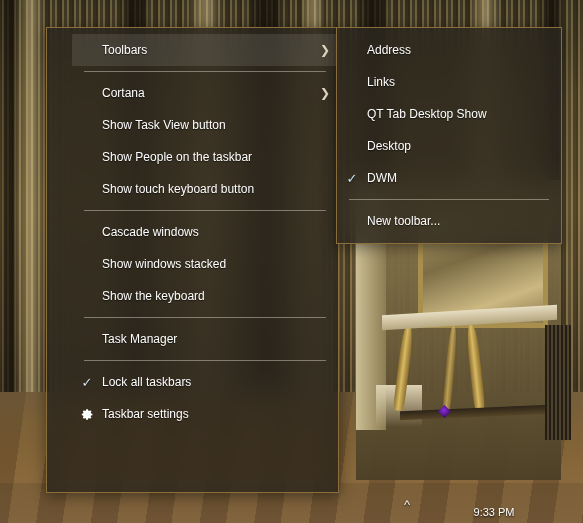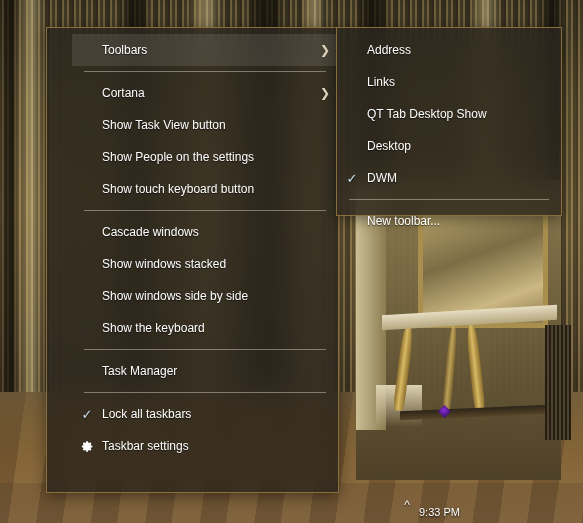--- a/index.html
+++ b/index.html
@@ -137,20 +137,21 @@
     color: #f2efe8;
     font-size: 13px;
     line-height: 18px;
     text-align: center;
     text-shadow: 0 1px 2px rgba(0,0,0,0.85);
   }
   .clock {
     position: absolute;
     right: 14px; bottom: 3px;
     width: 150px;
+    text-align: center;
     color: #ffffff;
     font-size: 11px;
     line-height: 15px;
     text-shadow: 0 1px 2px rgba(0,0,0,0.9);
   }
 
   
   .menu {
     position: absolute;
     box-sizing: border-box;
@@ -159,21 +160,21 @@
     backdrop-filter: blur(14px) saturate(130%);
     -webkit-backdrop-filter: blur(14px) saturate(130%);
     box-shadow: 0 3px 14px rgba(0,0,0,0.45);
   }
   #main-menu {
     left: 46px; top: 27px;
     width: 293px; height: 466px; padding-left: 25px;
   }
   #sub-menu {
     left: 336px; top: 27px;
-    width: 226px; height: 189px;
+    width: 226px; height: 217px;
     border-color: #8a6f3d;
   }
 
   .menu-item {
     position: relative;
     height: 32px;
     display: flex;
     align-items: center;
     color: #ffffff;
     font-size: 12px;
@@ -279,44 +280,39 @@
       <span class="label">Cortana</span>
       <span class="arrow">❯</span>
     </div>
     <div class="menu-item">
       <span class="gutter"></span>
       <span class="label">Show Task View button</span>
       <span class="arrow"></span>
     </div>
     <div class="menu-item">
       <span class="gutter"></span>
-      <span class="label">Show People on the settings</span>
+      <span class="label">Show People on the taskbar</span>
       <span class="arrow"></span>
     </div>
     <div class="menu-item">
       <span class="gutter"></span>
       <span class="label">Show touch keyboard button</span>
       <span class="arrow"></span>
     </div>
 
     <div class="separator"></div>
 
     <div class="menu-item">
       <span class="gutter"></span>
       <span class="label">Cascade windows</span>
       <span class="arrow"></span>
     </div>
     <div class="menu-item">
       <span class="gutter"></span>
       <span class="label">Show windows stacked</span>
-      <span class="arrow"></span>
-    </div>
-    <div class="menu-item">
-      <span class="gutter"></span>
-      <span class="label">Show windows side by side</span>
       <span class="arrow"></span>
     </div>
     <div class="menu-item">
       <span class="gutter"></span>
       <span class="label">Show the keyboard</span>
       <span class="arrow"></span>
     </div>
 
     <div class="separator"></div>
 

